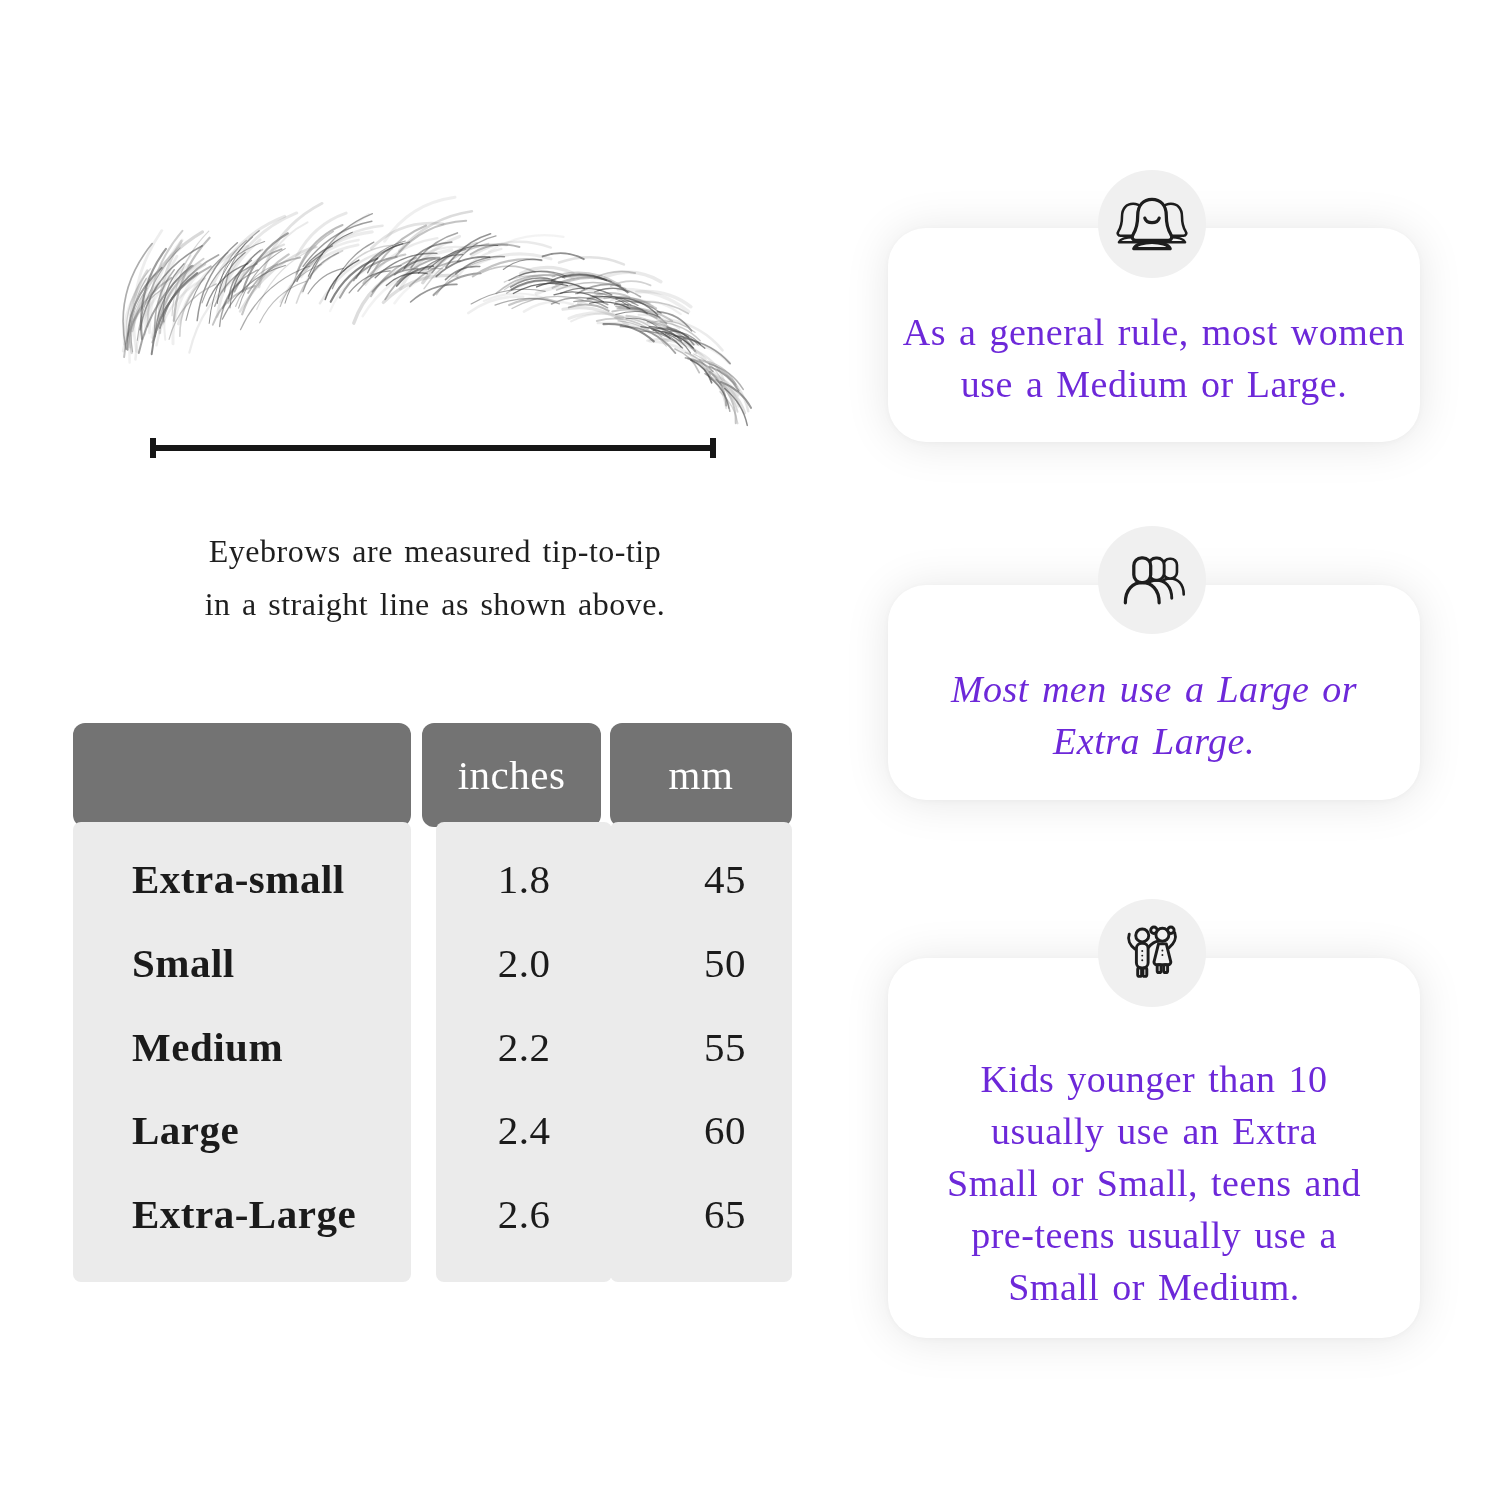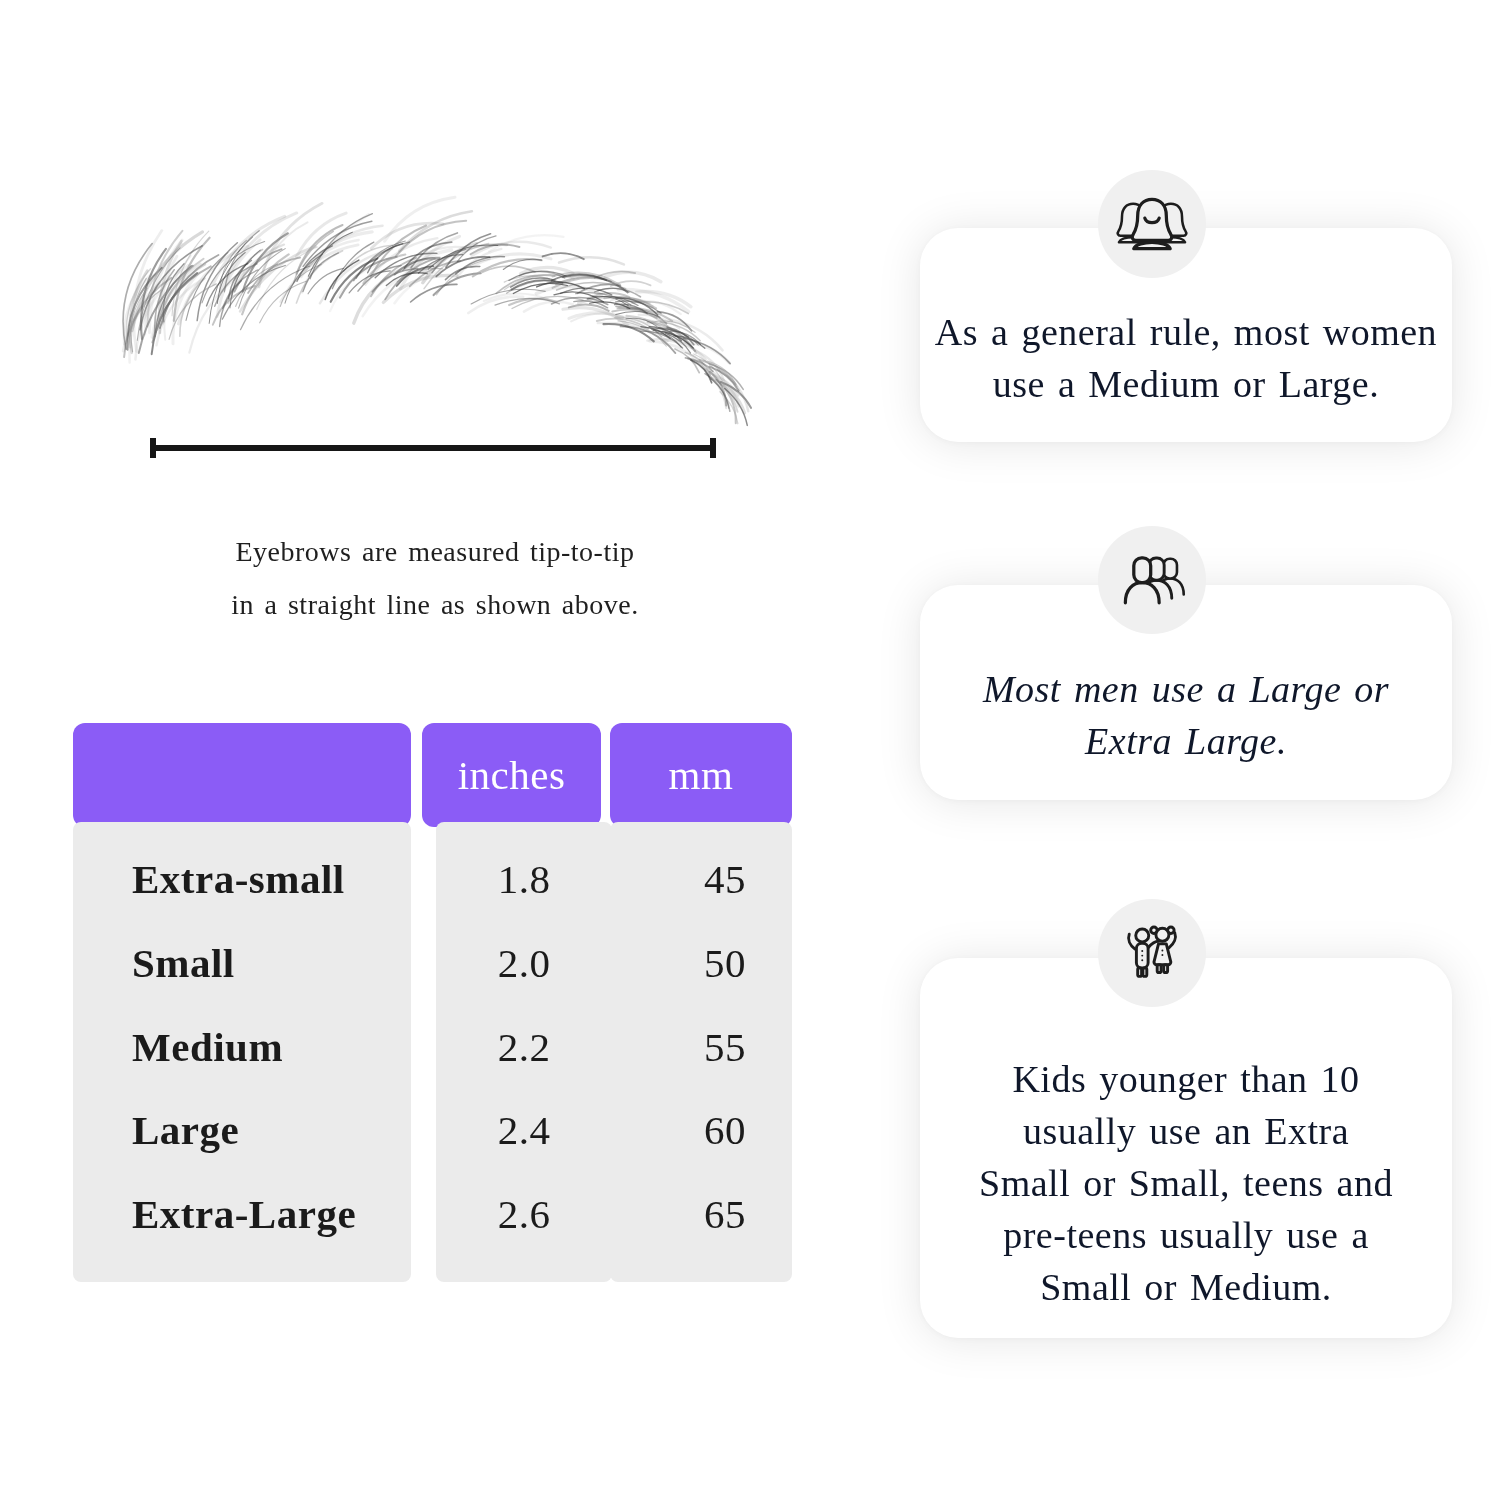--- a/index.html
+++ b/index.html
@@ -9,48 +9,48 @@
   }
   
   .eyebrow-svg{position:absolute;left:110px;top:228px;width:650px;height:212px;overflow:visible;}
   .ruler{position:absolute;left:150px;top:438px;width:566px;height:20px;}
   .ruler-bar{position:absolute;left:0;top:7px;width:100%;height:6px;background:#161616;}
   .ruler-tick{position:absolute;top:0;width:6px;height:20px;background:#161616;}
   .tick-left{left:0;}
   .tick-right{right:0;}
   .caption{
     position:absolute;left:90px;top:525px;width:690px;text-align:center;
-    font-size:28px;line-height:53px;color:#1f1f1f;letter-spacing:0.5px;word-spacing:3px;
+    font-size:32px;line-height:53px;color:#1f1f1f;letter-spacing:0.5px;word-spacing:3px;
   }
   
   .th{
-    position:absolute;top:723px;height:104px;background:#8b5cf6;border-radius:12px;
+    position:absolute;top:723px;height:104px;background:#737373;border-radius:12px;
     display:flex;align-items:center;justify-content:center;
     color:#ffffff;font-size:41px;letter-spacing:0.5px;
   }
   .th-size{left:73px;width:338px;}
   .th-inches{left:422px;width:179px;}
   .th-mm{left:610px;width:182px;}
   .tcol{
     position:absolute;top:822px;height:460px;background:#ebebeb;border-radius:8px;
     display:flex;flex-direction:column;justify-content:space-between;
     padding:34px 0 44px 0;box-sizing:border-box;
     font-size:41px;color:#1b1b1b;letter-spacing:0.5px;
   }
   .tcol-size{left:73px;width:338px;}
   .tcol-inches{left:436px;width:176px;text-align:center;}
   .tcol-mm{left:610px;width:182px;text-align:center;padding-left:48px;}
   .tcell{line-height:47px;}
   .tcol-size .tcell{padding-left:59px;font-weight:bold;}
   
   .card{
-    position:absolute;left:920px;width:532px;background:#ffffff;border-radius:38px;
+    position:absolute;left:888px;width:532px;background:#ffffff;border-radius:38px;
     box-shadow:0 2px 45px rgba(0,0,0,0.10), 0 1px 6px rgba(0,0,0,0.03);
     display:flex;flex-direction:column;align-items:center;justify-content:center;
-    text-align:center;font-size:38px;line-height:52px;color:#0f172a;
+    text-align:center;font-size:38px;line-height:52px;color:#6d28d9;
     letter-spacing:0.5px;word-spacing:3px;box-sizing:border-box;
   }
   .card-1{top:228px;height:214px;padding-top:45px;}
   .card-2{top:585px;height:215px;padding-top:45px;font-style:italic;}
   .card-3{top:958px;height:380px;padding-top:70px;}
   .icon-circle{
     position:absolute;left:1098px;width:108px;height:108px;border-radius:50%;
     background:#f0f0f0;display:flex;align-items:center;justify-content:center;z-index:5;
   }
   .circle-1{top:170px;}

